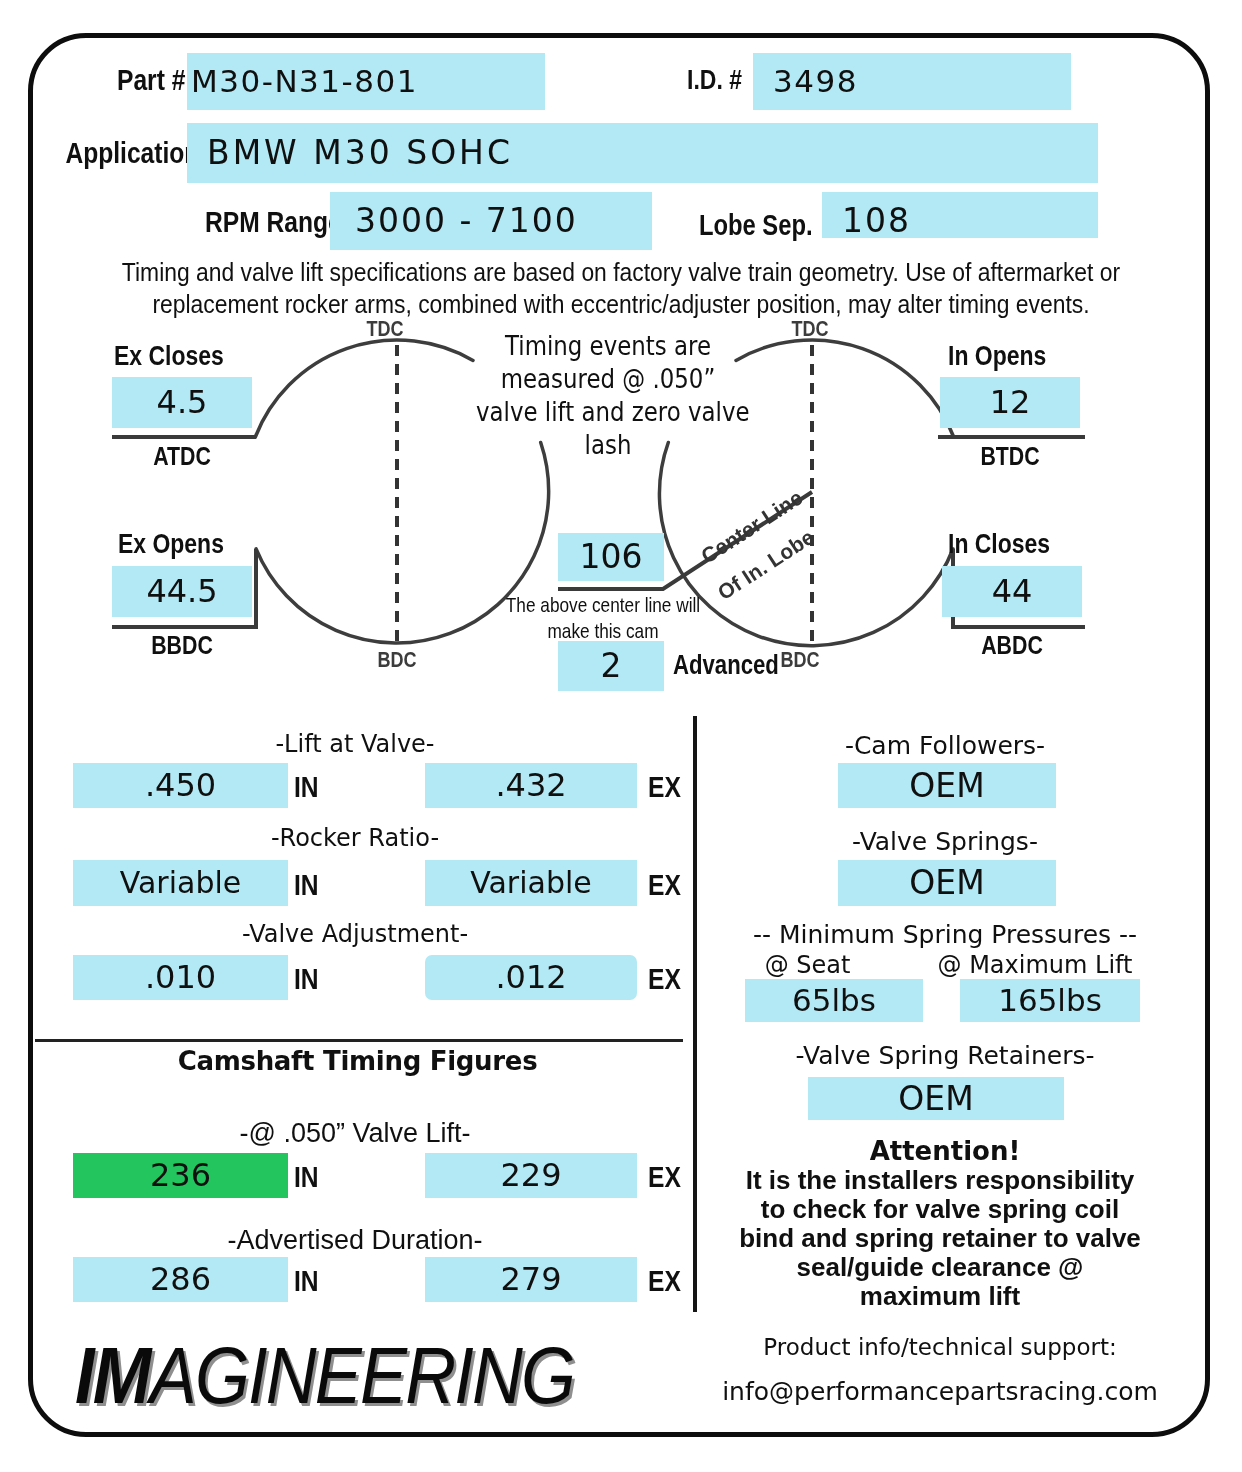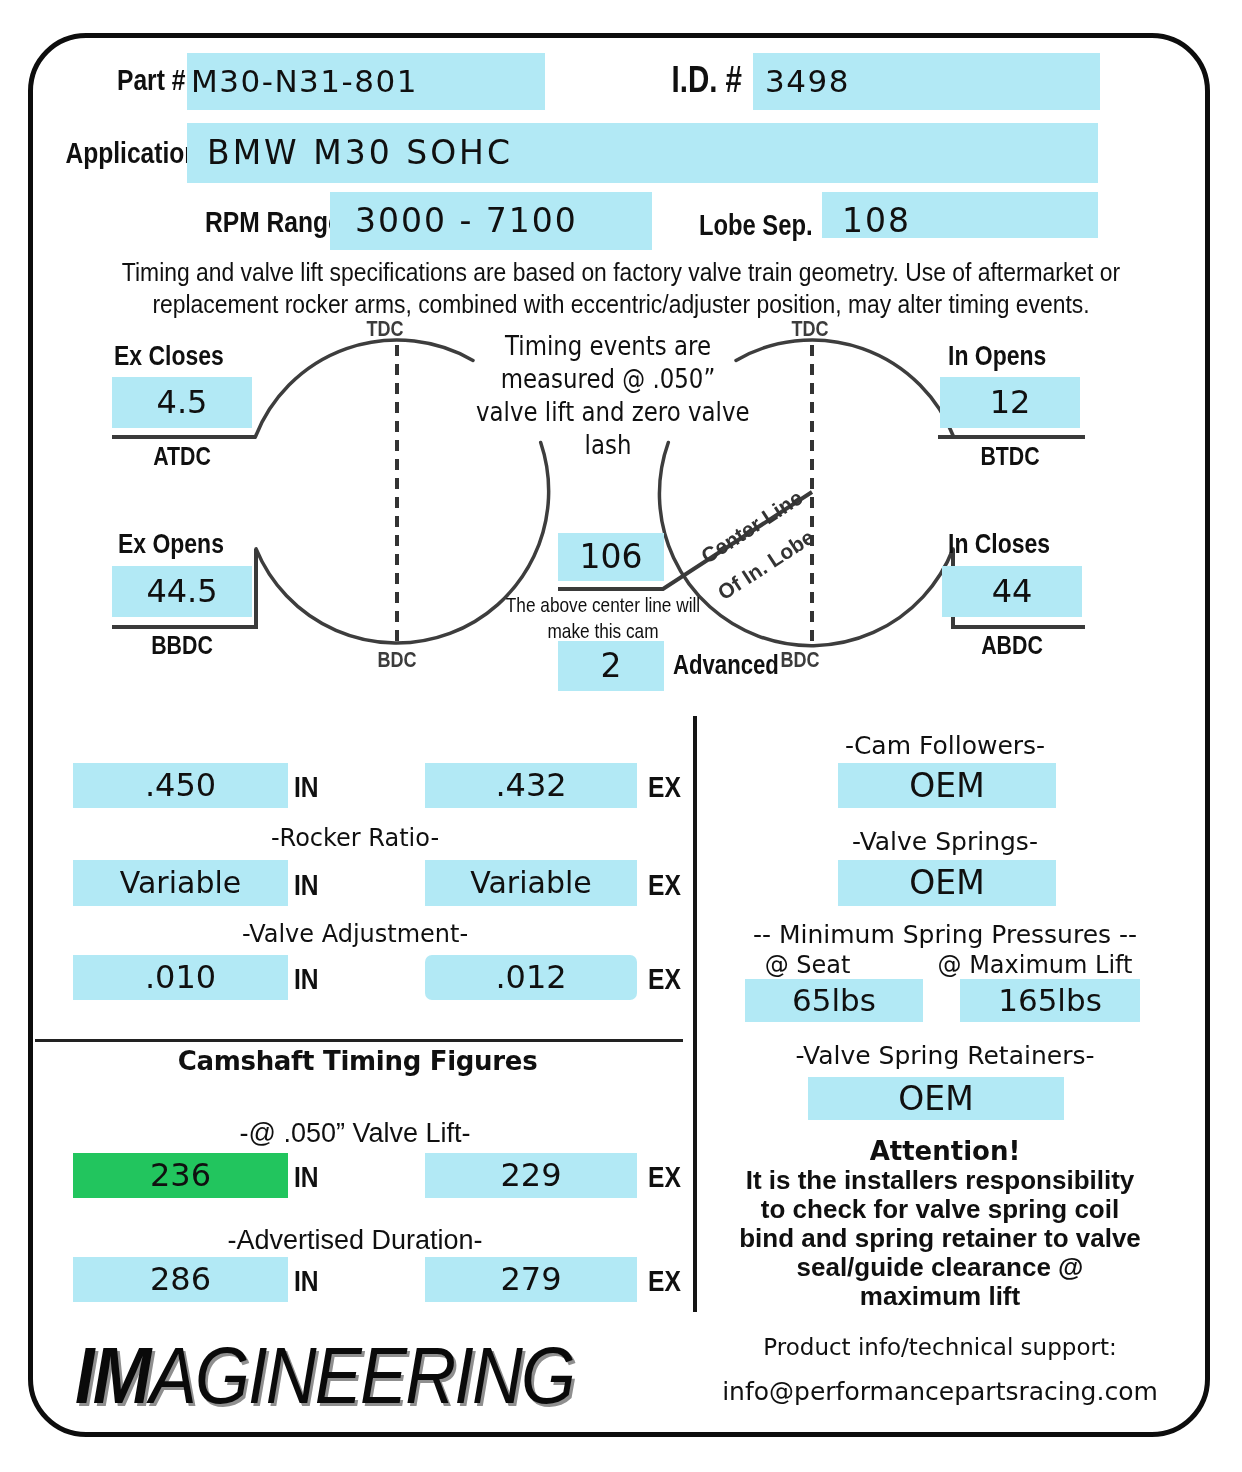--- a/index.html
+++ b/index.html
@@ -28,22 +28,22 @@
 </style>
 </head>
 <body>
 
 <div id="page">
   <div class="card"></div>
 
   <div class="abs cb rt nw" style="left:40px;top:62px;width:145px;font-size:30px;line-height:36px;"><span class="sxr" style="display:inline-block">Part #</span></div>
   <div class="abs hl dv nw" style="left: 187px; top: 53px; width: 358px; height: 57px; line-height: 57px; font-size: 31px; letter-spacing: 1.5px; text-align: left; padding-left: 4px; box-sizing: border-box; background: rgb(178, 233, 245);">M30-N31-801</div>
 
-  <div class="abs cb rt nw" style="left:655px;top:62px;width:87px;font-size:36px;line-height:36px;"><span class="sxr" style="display:inline-block">I.D. #</span></div>
-  <div class="abs hl dv nw" style="left: 753px; top: 53px; width: 347px; height: 57px; line-height: 57px; font-size: 31px; letter-spacing: 1.5px; text-align: left; padding-left: 12px; box-sizing: border-box; background: rgb(178, 233, 245);">3498</div>
+  <div class="abs cb rt nw" style="left:655px;top:62px;width:87px;font-size:28px;line-height:36px;"><span class="sxr" style="display:inline-block">I.D. #</span></div>
+  <div class="abs hl dv nw" style="left: 753px; top: 53px; width: 318px; height: 57px; line-height: 57px; font-size: 31px; letter-spacing: 1.5px; text-align: left; padding-left: 20px; box-sizing: border-box; background: rgb(178, 233, 245);">3498</div>
 
   <div class="abs cb rt nw" style="left:36px;top:134px;width:144px;font-size:30px;line-height:38px;"><span class="sxr" style="display:inline-block">Application</span></div>
   <div class="abs hl dv nw" style="left: 187px; top: 123px; width: 911px; height: 60px; line-height: 60px; font-size: 33px; letter-spacing: 3px; text-align: left; padding-left: 20px; box-sizing: border-box; background: rgb(178, 233, 245);">BMW M30 SOHC</div>
 
   <div class="abs cb rt nw" style="left:175px;top:204px;width:145px;font-size:30px;line-height:36px;"><span class="sxr" style="display:inline-block">RPM Range</span></div>
   <div class="abs hl dv nw" style="left: 330px; top: 192px; width: 322px; height: 58px; line-height: 58px; font-size: 33px; letter-spacing: 2px; text-align: left; padding-left: 25px; box-sizing: border-box; background: rgb(178, 233, 245);">3000 - 7100</div>
 
   <div class="abs cb rt nw" style="left:665px;top:208px;width:148px;font-size:29px;line-height:34px;"><span class="sxr" style="display:inline-block">Lobe Sep.</span></div>
   <div class="abs hl dv nw" style="left: 822px; top: 192px; width: 276px; height: 46px; line-height: 58px; font-size: 33px; letter-spacing: 2px; text-align: left; padding-left: 20px; box-sizing: border-box; background: rgb(178, 233, 245);">108</div>
 
@@ -107,20 +107,21 @@
   <div class="abs hl dv" style="left: 558px; top: 533px; width: 106px; height: 48px; line-height: 48px; font-size: 33px; background: rgb(178, 233, 245);">106</div>
   <div class="abs ctr" style="left:478px;top:592px;width:250px;">
     <div class="cn nw sxc" style="font-size:21px;line-height:26px;">The above center  line will</div>
     <div class="cn nw sxc" style="font-size:21px;line-height:26px;">make this cam</div>
   </div>
   <div class="abs hl dv" style="left: 558px; top: 641px; width: 106px; height: 50px; line-height: 50px; font-size: 33px; background: rgb(178, 233, 245);">2</div>
   <div class="abs cb nw" style="left:673px;top:650px;font-size:27px;"><span class="sxl" style="display:inline-block">Advanced</span></div>
 
   <div class="abs vline" style="left:693px;top:716px;width:4px;height:596px;"></div>
 
+  <div class="abs dv ctr nw" style="left:180px;top:730px;width:350px;font-size:24px;">-Lift at Valve-</div>
   <div class="abs hl dv" style="left: 73px; top: 763px; width: 215px; height: 45px; line-height: 45px; font-size: 32px; background: rgb(178, 233, 245);">.450</div>
   <div class="abs cb nw" style="left:294px;top:770px;font-size:30px;"><span class="sxl" style="display:inline-block">IN</span></div>
   <div class="abs hl dv" style="left: 425px; top: 763px; width: 212px; height: 45px; line-height: 45px; font-size: 32px; background: rgb(178, 233, 245);">.432</div>
   <div class="abs cb nw" style="left:648px;top:770px;font-size:30px;"><span class="sxl" style="display:inline-block">EX</span></div>
 
   <div class="abs dv ctr nw" style="left:180px;top:824px;width:350px;font-size:24px;">-Rocker Ratio-</div>
   <div class="abs hl dv" style="left: 73px; top: 860px; width: 215px; height: 46px; line-height: 46px; font-size: 30px; background: rgb(178, 233, 245);">Variable</div>
   <div class="abs cb nw" style="left:294px;top:868px;font-size:30px;"><span class="sxl" style="display:inline-block">IN</span></div>
   <div class="abs hl dv" style="left: 425px; top: 860px; width: 212px; height: 46px; line-height: 46px; font-size: 30px; background: rgb(178, 233, 245);">Variable</div>
   <div class="abs cb nw" style="left:648px;top:868px;font-size:30px;"><span class="sxl" style="display:inline-block">EX</span></div>

